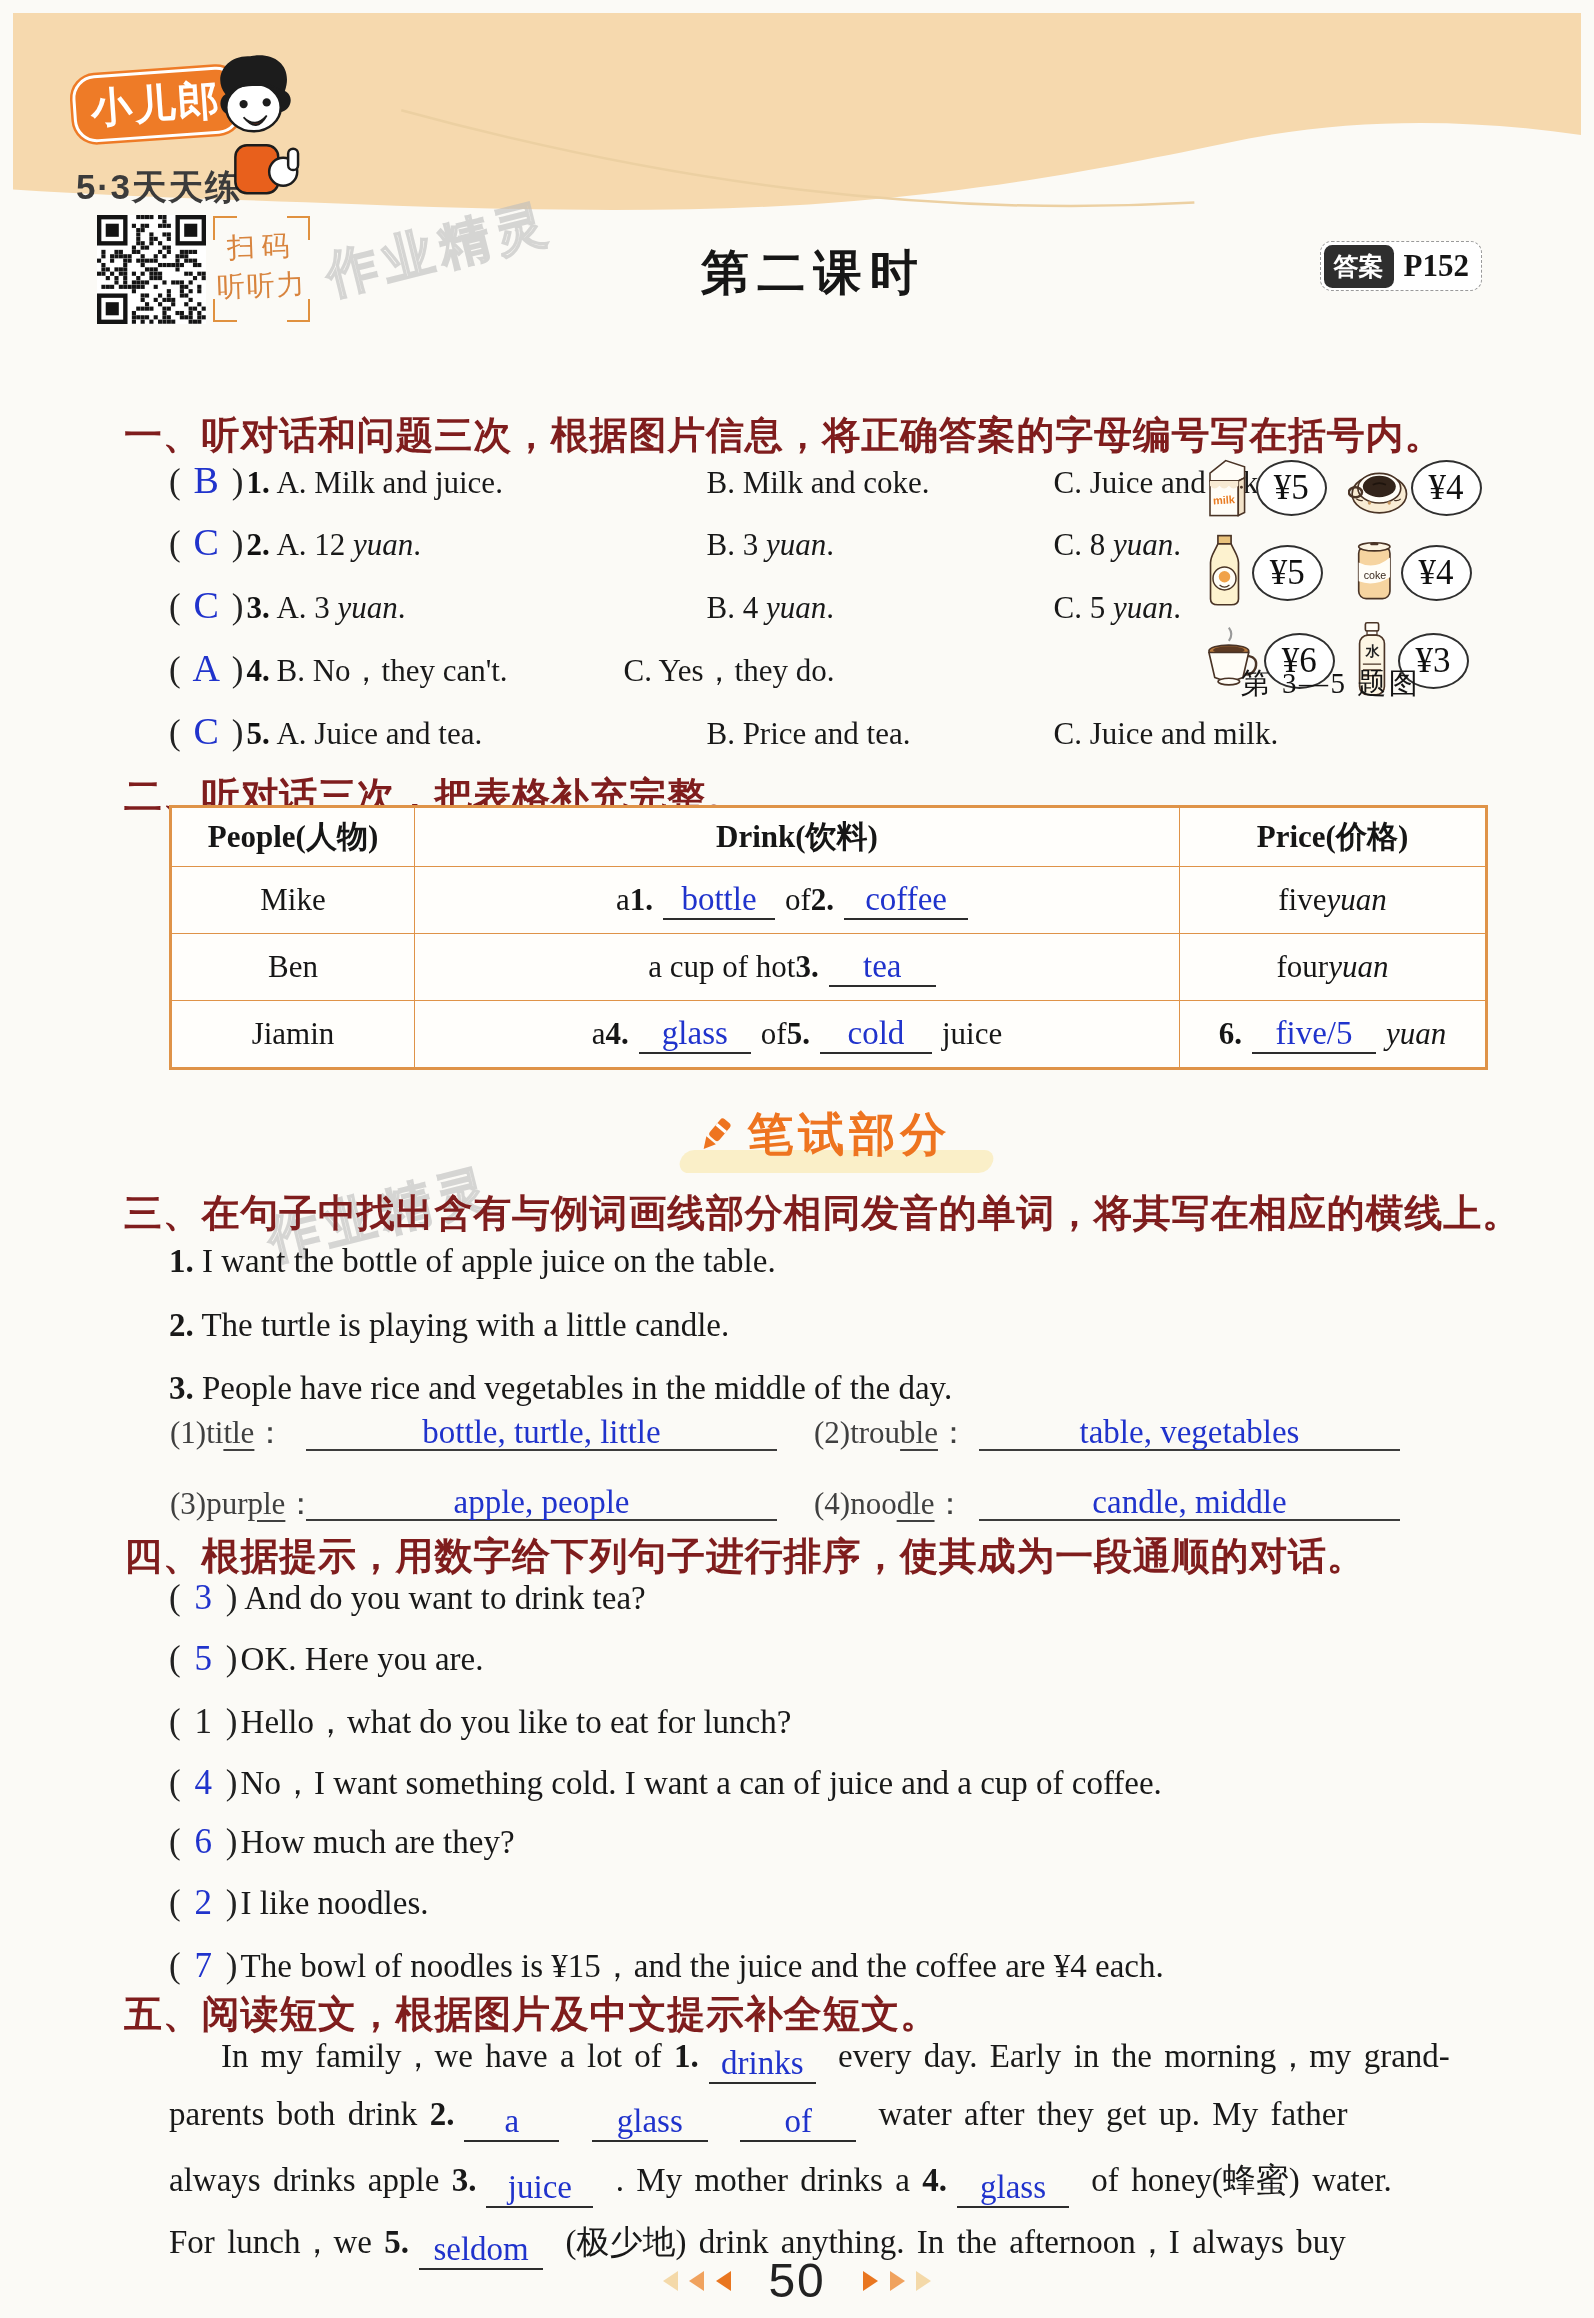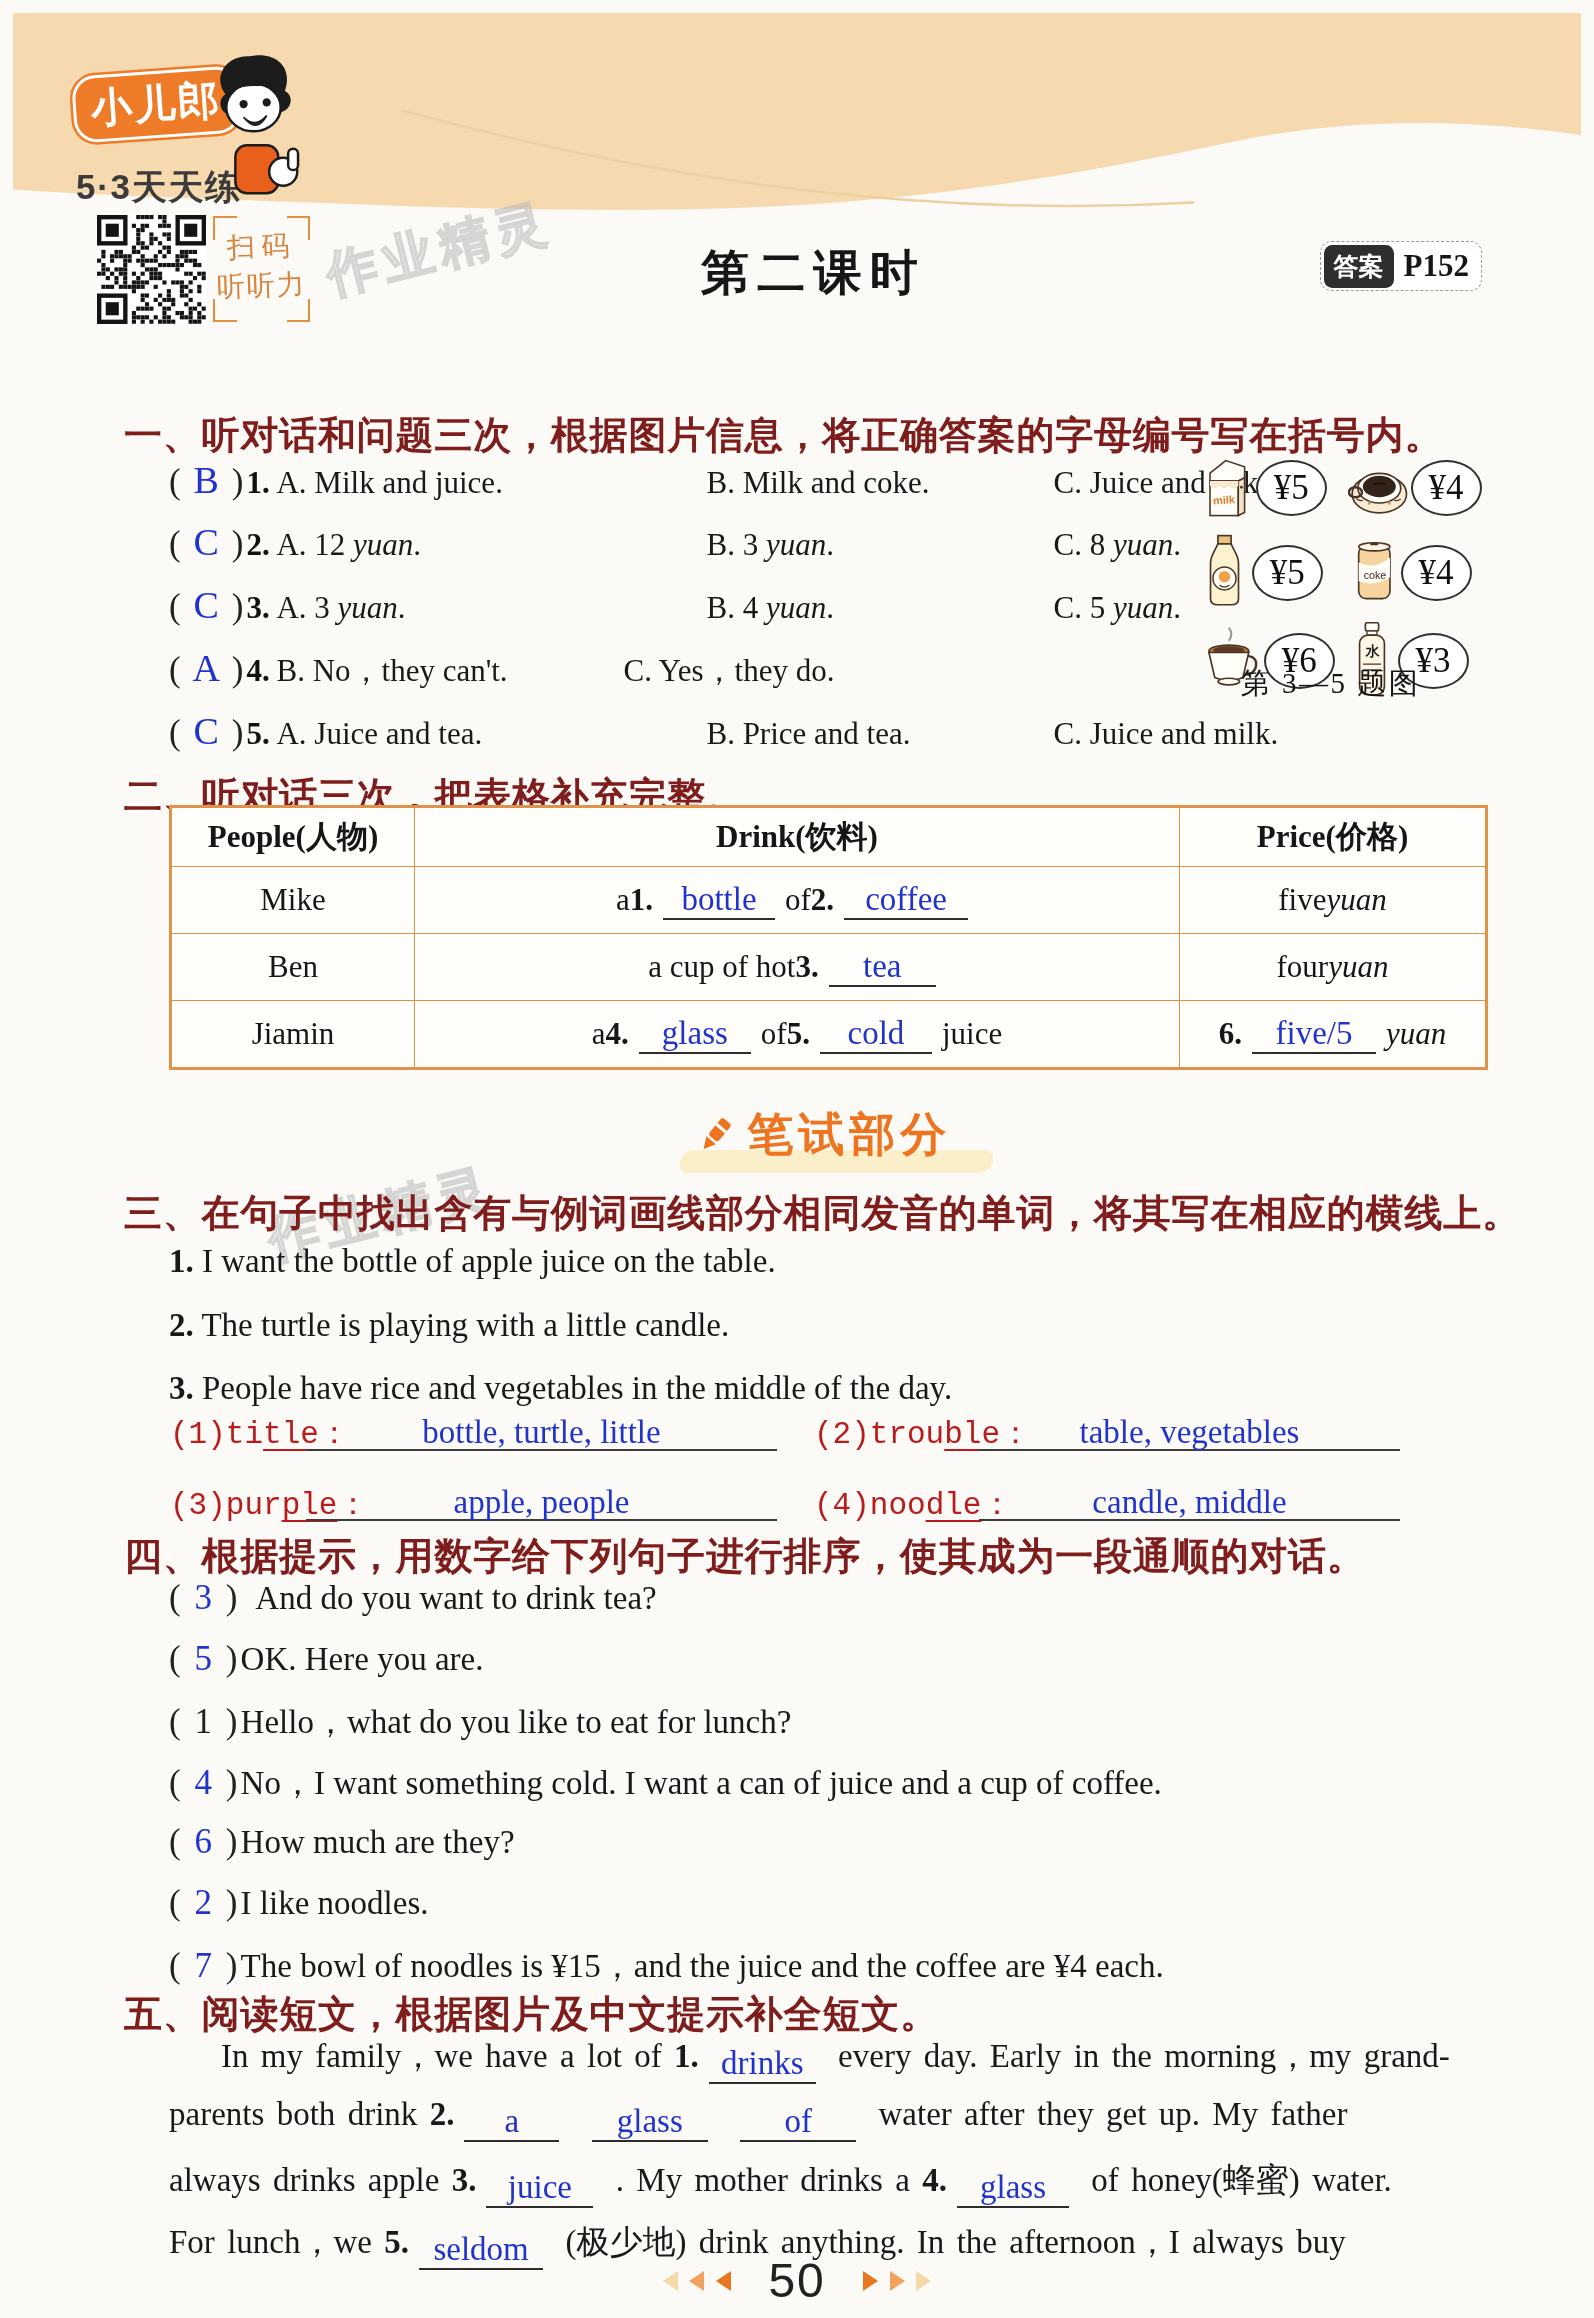--- a/index.html
+++ b/index.html
@@ -94,21 +94,21 @@
   
   .blank{display:inline-flex;align-items:flex-end;justify-content:center;border-bottom:2.5px solid #2d2d2d;
     margin:0 10px;padding:0 5px;height:40px;vertical-align:-6.6px;box-sizing:border-box;}
   .blank .bw{color:var(--blue);font-family:"Liberation Serif",serif;font-size:33px;line-height:1;padding-bottom:2.5px;white-space:nowrap;}
   .b{font-weight:700;}
   .it{font-style:italic;}
   .upart{text-decoration:underline;text-underline-offset:5.8px;text-decoration-thickness:2.1px;}
 
   
   .sent{position:absolute;left:169px;font-family:"Liberation Serif",serif;font-size:33px;color:#191919;white-space:nowrap;}
-  .phon-label{position:absolute;font-family:Liberation Mono, monospace;font-size:31px;color:#b91c1c;white-space:nowrap;}
+  .phon-label{position:absolute;font-family:Liberation Serif, serif;font-size:31px;color:#404040;white-space:nowrap;}
   .phon-line{position:absolute;border-bottom:2.5px solid #3c3c3c;height:46px;display:flex;
     align-items:flex-end;justify-content:center;}
   .phon-line .bw{color:var(--blue);font-family:"Liberation Serif",serif;font-size:33px;line-height:1;white-space:nowrap;}
 
   
   .d-row{position:absolute;left:169px;display:flex;align-items:baseline;font-family:"Liberation Serif",serif;
     font-size:33px;color:#191919;white-space:nowrap;}
   .d-num{width:45px;text-align:center;color:var(--blue);font-size:35px;}
   .d-num.black{color:#222;}
 
@@ -594,21 +594,21 @@
         <span class="bw">candle, middle</span>
       </div>
     </div>
 
   <div class="cn-title" style="top:1531px;">四、根据提示，用数字给下列句子进行排序，使其成为一段通顺的对话。</div>
   <div id="dialog">
       <div class="d-row" style="top: 1578px;">
         <span class="q-paren">(</span>
         <span class="d-num">3</span>
         <span class="q-paren">)</span>
-        <span class="" style="margin-left: 18px;">And do you want to drink tea?</span>
+        <span class="" style="margin-left: 7px;">And do you want to drink tea?</span>
       </div>
       <div class="d-row" style="top: 1639px;">
         <span class="q-paren">(</span>
         <span class="d-num">5</span>
         <span class="q-paren">)</span>
         <span class="" style="margin-left: 3.3px;">OK. Here you are.</span>
       </div>
       <div class="d-row" style="top: 1700px;">
         <span class="q-paren">(</span>
         <span class="d-num black">1</span>

